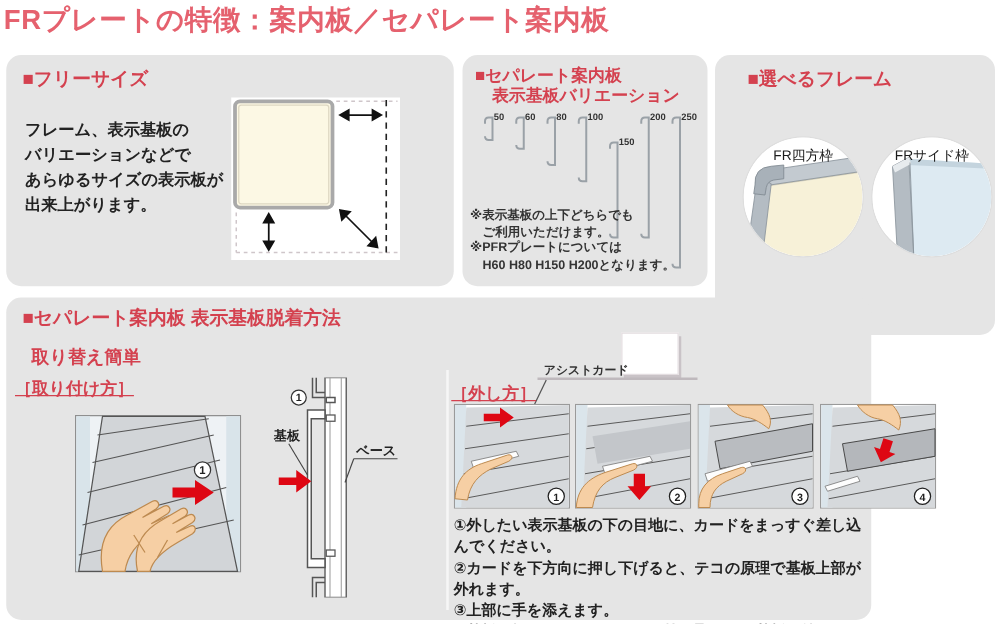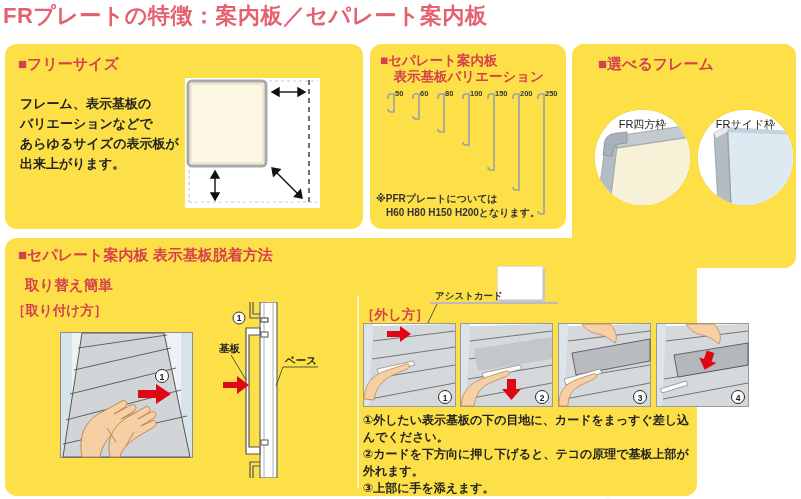--- a/index.html
+++ b/index.html
@@ -1,35 +1,35 @@
 <!DOCTYPE html>
 <html><head>
 <meta charset="utf-8">
 <style>
   html,body{margin:0;padding:0;background:#fff;}
   #stage{position:relative;width:801px;height:499px;background:#fff;overflow:hidden;
          font-family:"Liberation Sans","DejaVu Sans",sans-serif;color:#222;}
-  .panel{position:absolute;background:#fde047;border-radius:12px;}
+  .panel{position:absolute;background:#e5e5e5;border-radius:12px;}
   .abs{position:absolute;}
   .preline{white-space:pre-line;}
   #page-title{position:absolute;left:3px;top:1px;font-size:22px;font-weight:800;
               color:#e5616e;letter-spacing:.5px;}
   .sec-h{color:#d4414f;font-weight:800;font-size:15px;line-height:1.2;}
   .sec-h.small{font-size:13.5px;}
   .body-text{font-size:13px;font-weight:700;color:#222;line-height:1.55;}
   .note{font-size:10px;font-weight:700;color:#333;line-height:1.35;z-index:3;}
   .profiles{position:absolute;left:14px;top:46px;width:180px;height:134px;}
   .profile{position:absolute;top:0;}
   .plabel{position:absolute;left:11px;top:-1px;font-size:7.5px;font-weight:800;color:#333;}
   .circle-opt{position:absolute;width:95px;height:95px;border-radius:50%;background:#fff;
               box-shadow:0 0 0 1px rgba(0,0,0,0.03);}
   .circle-label{position:absolute;left:0;top:7px;width:100%;text-align:center;
                 font-size:11px;font-weight:400;color:#1a1a1a;z-index:2;}
   .red-sub{color:#d4414f;font-weight:800;font-size:14.5px;}
-  .bracket-label{color:#d4414f;font-weight:800;font-size:13.5px;}
+  .bracket-label{color:#d4414f;font-weight:800;font-size:13.5px;text-decoration:underline;}
   .caption{font-size:12px;font-weight:700;line-height:1.4;color:#222;}
   .instructions{font-size:12px;font-weight:700;line-height:1.42;color:#222;}
   .step-img{position:absolute;top:85px;width:93px;height:84px;}
   .assist-label{position:absolute;left:430px;top:52px;font-size:9.5px;font-weight:800;color:#333;}
   .assist-underline{position:absolute;left:425px;top:64px;width:128px;height:2px;background:#bfb9bd;}
   .card-photo{position:absolute;left:492px;top:28px;width:44px;height:32px;background:#fff;
               border:1px solid #e3dde0;box-shadow:2px 3px 0 #c9c3c7;}
   .divider{position:absolute;left:352px;top:58px;width:2px;height:192px;background:rgba(255,255,255,.65);}
   svg text{font-family:"Liberation Sans","DejaVu Sans",sans-serif;}
 </style>
@@ -103,40 +103,42 @@
             <path d="M4,9 V7 Q4,4 7,4 H10 V42 H7 Q4,42 4,39" fill="none" stroke="#9aa1a7" stroke-width="1.6"></path>
           </svg>
         <span class="plabel">80</span>
       </div>
       <div class="profile" style="left:75px;">
         <svg width="16" height="59">
             <path d="M4,9 V7 Q4,4 7,4 H10 V55 H7 Q4,55 4,52" fill="none" stroke="#9aa1a7" stroke-width="1.6"></path>
           </svg>
         <span class="plabel">100</span>
       </div>
-      <div class="profile" style="left:100px;">
+      <div class="profile" style="left:100px;margin-top:20px;">
         <svg width="16" height="84">
             <path d="M4,9 V7 Q4,4 7,4 H10 V80 H7 Q4,80 4,77" fill="none" stroke="#9aa1a7" stroke-width="1.6"></path>
           </svg>
         <span class="plabel">150</span>
       </div>
       <div class="profile" style="left:125px;">
         <svg width="16" height="104">
             <path d="M4,9 V7 Q4,4 7,4 H10 V100 H7 Q4,100 4,97" fill="none" stroke="#9aa1a7" stroke-width="1.6"></path>
           </svg>
         <span class="plabel">200</span>
       </div>
       <div class="profile" style="left:150px;">
         <svg width="16" height="128">
             <path d="M4,9 V7 Q4,4 7,4 H10 V124 H7 Q4,124 4,121" fill="none" stroke="#9aa1a7" stroke-width="1.6"></path>
           </svg>
         <span class="plabel">250</span>
       </div>
     </div>
 
+    <div class="abs note preline" style="left:6px;top:122px;">※表示基板の上下どちらでも
+　ご利用いただけます。</div>
     <div class="abs note preline" style="left:6px;top:148px;">※PFRプレートについては
 　H60 H80 H150 H200となります。</div>
   </div>
 
   <div class="panel" style="left:572px;top:44px;width:224px;height:224px;">
     <div class="abs sec-h" style="left:26px;top:11px;">■選べるフレーム</div>
 
     <div class="circle-opt" style="left:23px;top:66px;">
       <div class="circle-label">FR四方枠</div>
       <svg width="95" height="95" viewBox="0 0 95 95" style="position:absolute;left:0;top:0;">

